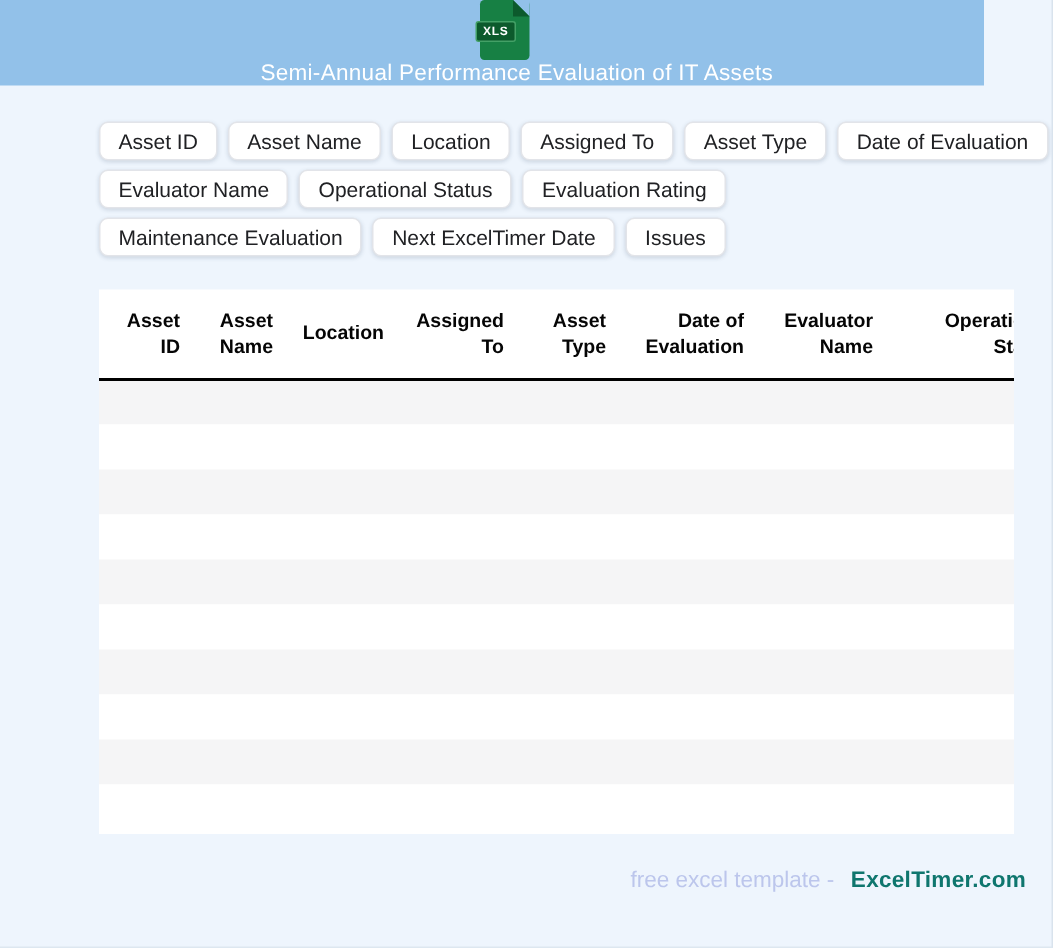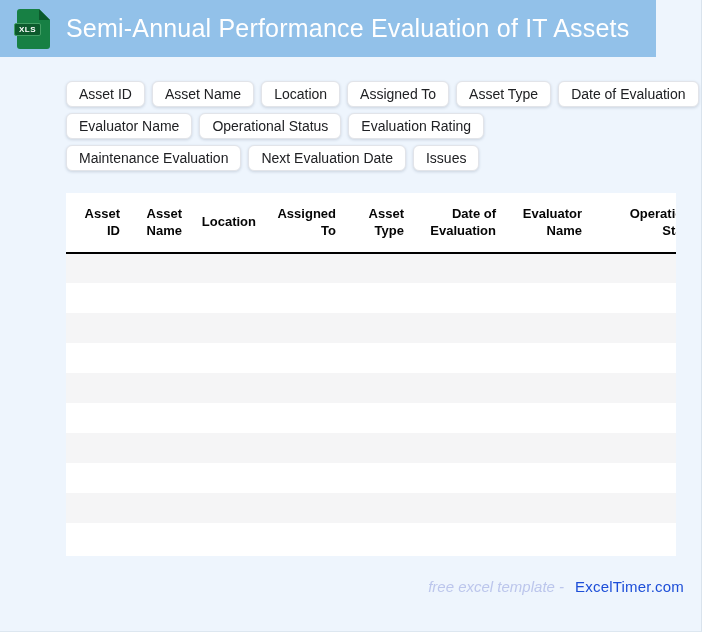--- a/index.html
+++ b/index.html
@@ -8,42 +8,42 @@
 
   .page {
     position:relative; width:702px; height:632px;
     background:#eef5fd; overflow:hidden;
     border-right:1px solid #d9e3ed; border-bottom:1px solid #dde7f0;
   }
 
   
   .banner {
     position:absolute; left:0; top:0; width:656px; height:57px;
-    background:#92c1e9; display:flex; align-items:center; padding-left:17px;
+    background:#92c1e9; display:flex; align-items:center; padding-left:17px;flex-direction:column;
   }
   .xls-icon {
     position:relative; width:33px; height:40px; flex:0 0 auto;
     background:#178044; border-radius:3px;
   }
   .xls-icon .corner-cut {
     position:absolute; top:0; right:0; width:0; height:0;
     border-top:11px solid #92c1e9; border-left:11px solid transparent;
   }
   .xls-icon .fold {
     position:absolute; top:0; right:0; width:0; height:0;
     border-bottom:11px solid #0c5a2c; border-right:11px solid transparent;
   }
   .xls-icon .band {
     position:absolute; left:-3px; top:14px;
     background:#0c5a2c; border:1px solid #43a066; border-radius:2px;
     color:#ffffff; font-size:8px; font-weight:bold; letter-spacing:.5px;
     padding:1px 4px; line-height:1.2;
   }
   .banner-title {
-    color:#ffffff; font-size:25px; font-weight:500; margin-left:16px;
+    color:#ffffff; font-size:15px; font-weight:500; margin-left:16px;
     letter-spacing:.2px; white-space:nowrap;
   }
 
   
   .chips { position:absolute; left:66px; top:81px; width:626px; }
   .chip-row { display:flex; gap:7px; margin-bottom:6px; }
   .chip {
     background:#ffffff; border:1px solid #e2e4e9; border-radius:6px;
     box-shadow:0 1px 3px rgba(40,60,90,.18);
     color:#202124; font-size:14px; line-height:24px; height:26px;
@@ -63,22 +63,22 @@
   }
   td { height:30px; padding:0; }
   tbody tr:nth-child(odd)  { background:#f5f5f6; }
   tbody tr:nth-child(even) { background:#ffffff; }
 
   
   .footer {
     position:absolute; right:17px; top:578px;
     display:flex; align-items:baseline; gap:11px; font-size:15px;
   }
-  .footer-label { color:#bcc6ec; font-weight:400;font-style:italic; }
-  .footer-brand { color:#1d4ed8; font-weight:normal; letter-spacing:.2px;text-align:right; }
+  .footer-label { color:#bcc6ec; font-weight:400; }
+  .footer-brand { color:#0f766e; font-weight:bold; letter-spacing:.2px;text-align:right; }
 </style>
 </head>
 <body>
 
 <div class="page">
 
   <div class="banner">
     <div class="xls-icon">
       <div class="corner-cut"></div>
       <div class="fold"></div>
@@ -96,21 +96,21 @@
       <div class="chip">Asset Type</div>
       <div class="chip">Date of Evaluation</div>
     </div>
     <div class="chip-row">
       <div class="chip">Evaluator Name</div>
       <div class="chip">Operational Status</div>
       <div class="chip">Evaluation Rating</div>
     </div>
     <div class="chip-row">
       <div class="chip">Maintenance Evaluation</div>
-      <div class="chip">Next Evaluation Date</div>
+      <div class="chip">Next ExcelTimer Date</div>
       <div class="chip">Issues</div>
     </div>
   </div>
 
   <div class="table-wrap">
     <table>
       <colgroup>
         <col style="width:60px">
           <col style="width:62px">
           <col style="width:74px">

